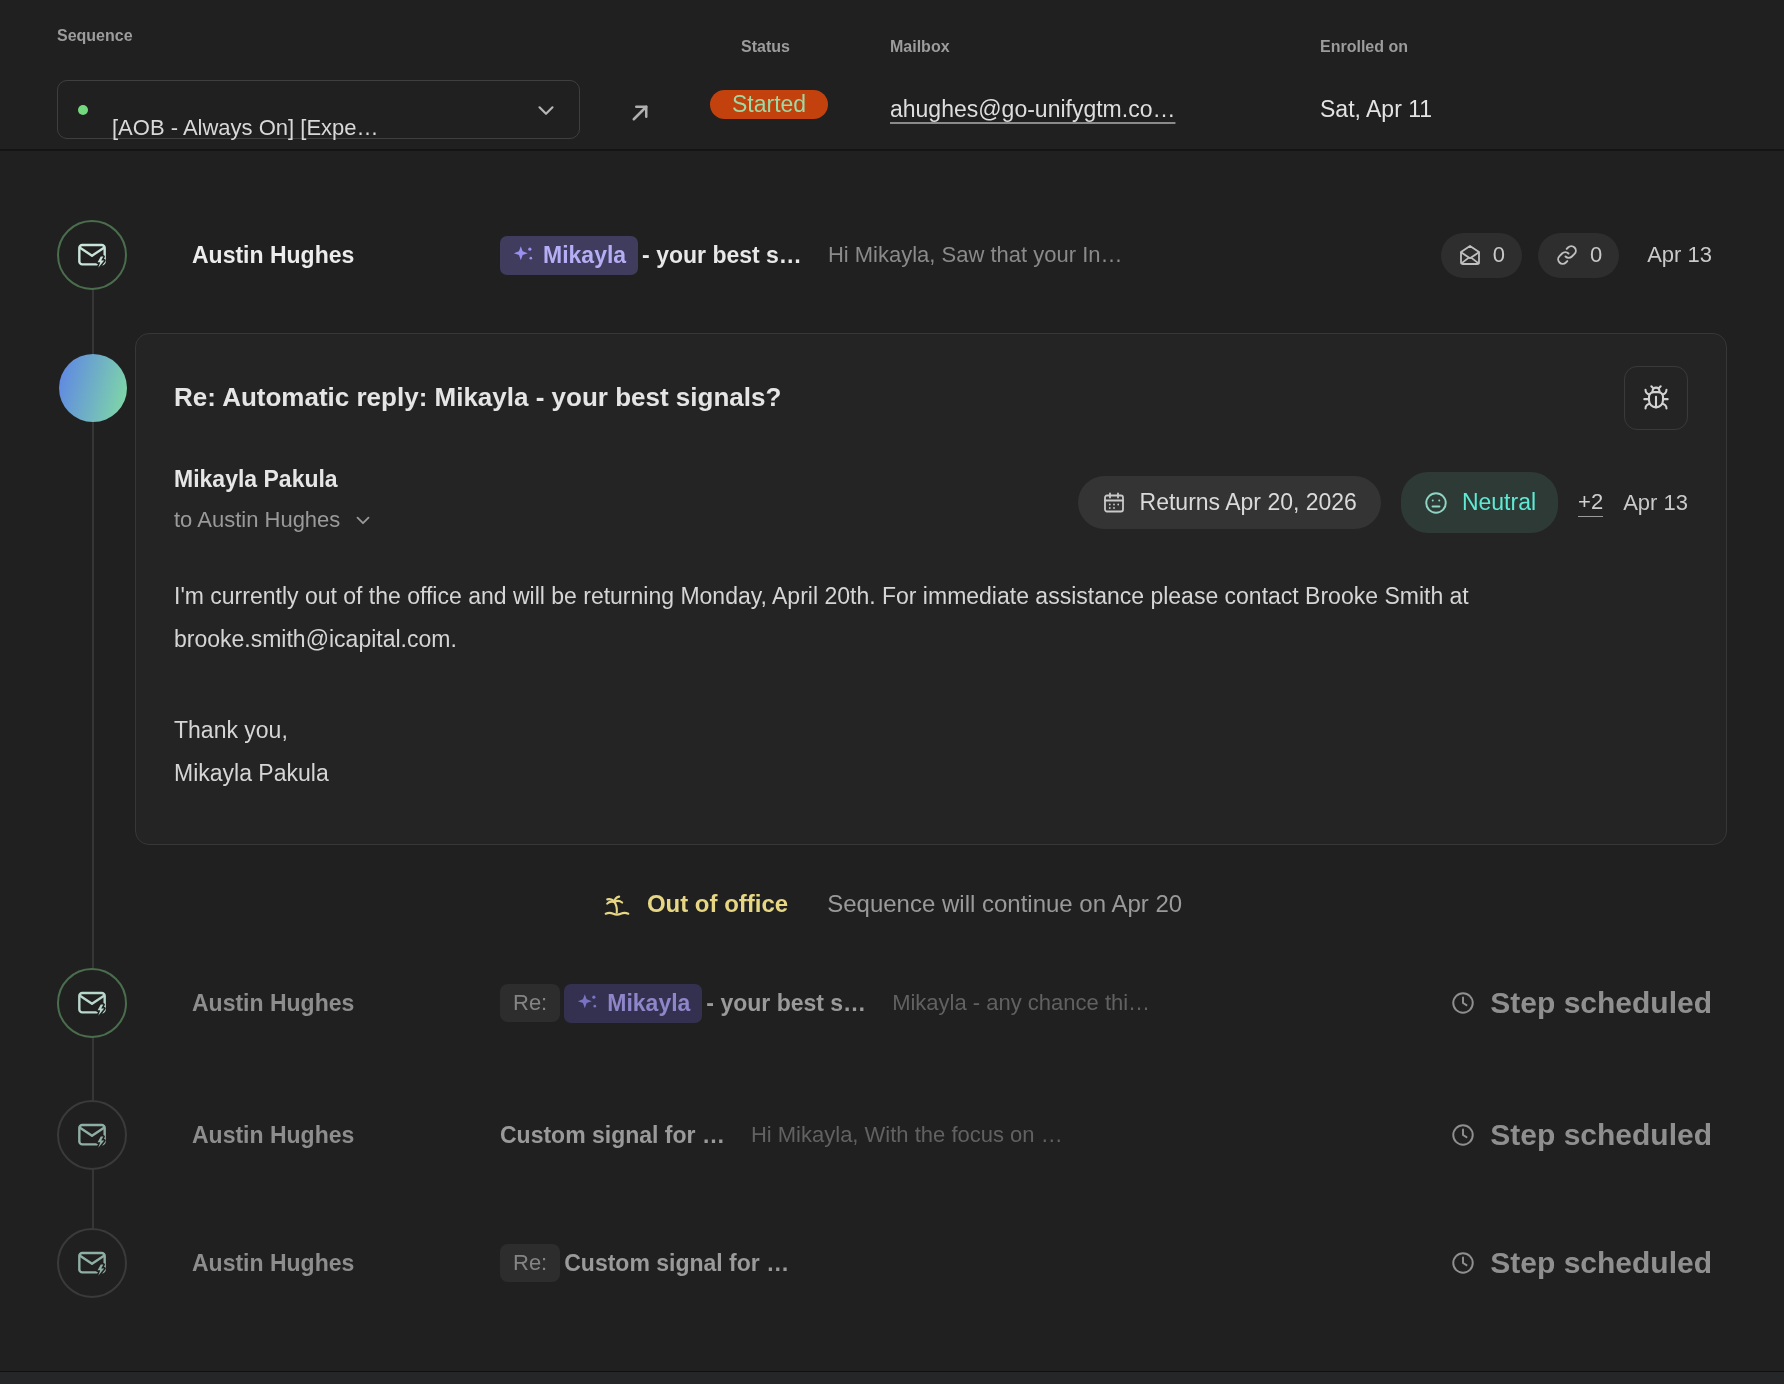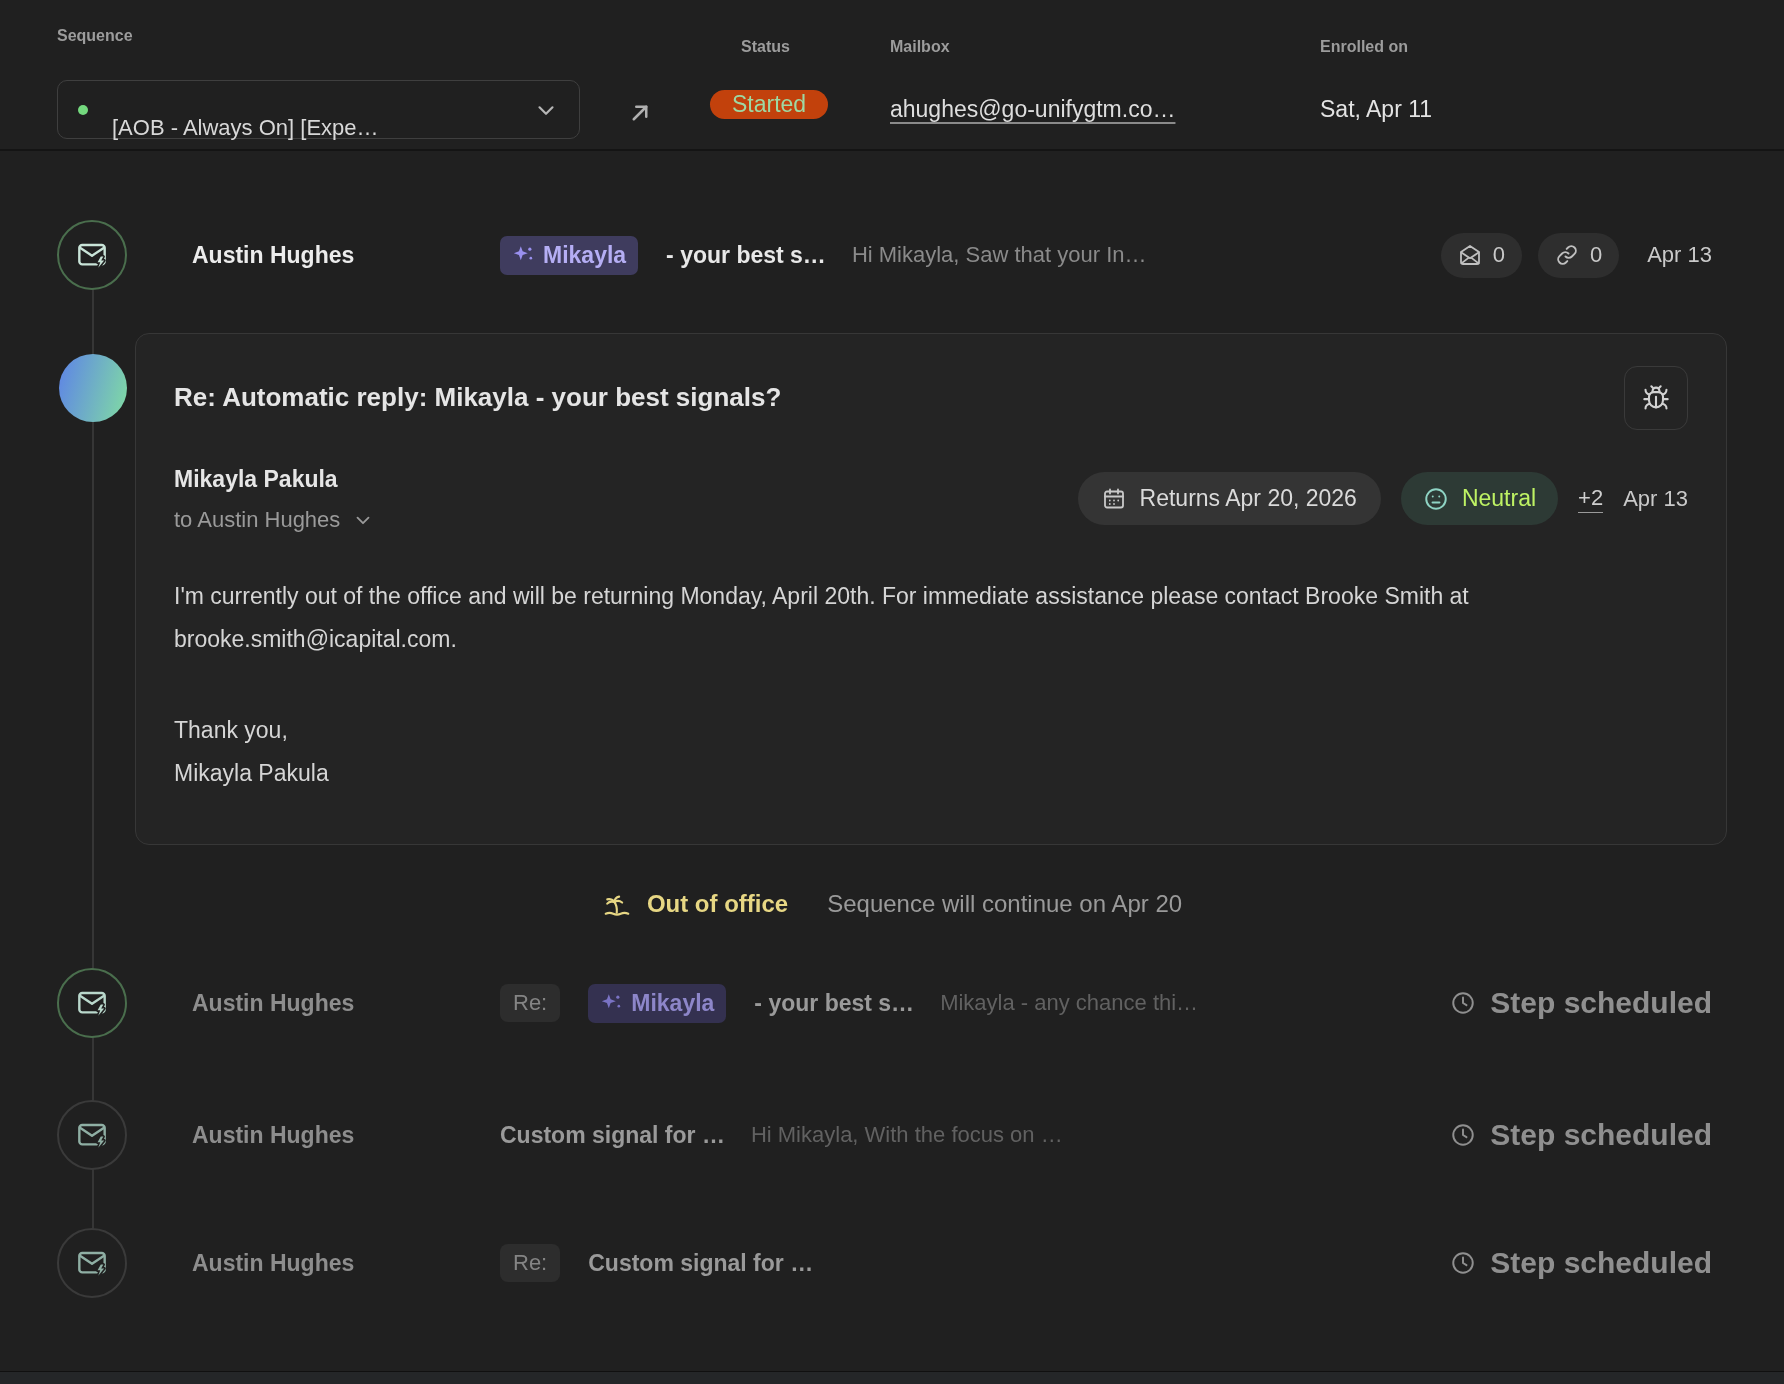--- a/index.html
+++ b/index.html
@@ -47,21 +47,21 @@
   .tl-gray  { border:2px solid #3a3a3a; }
   .avatar {
     position:absolute; z-index:2; left:59px; top:354px; width:68px; height:68px; border-radius:50%;
     background: linear-gradient(105deg, #5f87e4 5%, #7fd8a6 95%);
   }
 
   
   .row { position:absolute; left:57px; right:72px; height:72px; display:flex; align-items:center; cursor:pointer; }
   .row-name { width:308px; margin-left:65px; font-size:23px; font-weight:700; color:#ececec; flex:none; white-space:nowrap; }
   .row.dim .row-name { color:#8d8d8d; }
-  .subject-group { display:flex; align-items:center; gap:28px; flex:none; white-space:nowrap; }
+  .subject-group { display:flex; align-items:center; gap:4px; flex:none; white-space:nowrap; }
   .subject-bold { font-size:23px; font-weight:700; color:#e8e8e8; }
   .row.dim .subject-bold { color:#9a9a9a; }
   .mikayla-badge {
     display:flex; align-items:center; gap:9px; background:#3f3c5e; border-radius:7px;
     padding:6px 12px; font-size:23px; font-weight:700; color:#b5aef4;
   }
   .row.dim .mikayla-badge { background:#343150; color:#8d86c9; }
   .re-badge {
     background:#2d2d2d; border-radius:8px; padding:6px 13px;
     font-size:22px; color:#848484; font-weight:500;
@@ -93,21 +93,21 @@
   .sender-row { display:flex; justify-content:space-between; align-items:flex-start; margin-top:36px; }
   .sender-name { font-size:23px; font-weight:700; color:#e6e6e6; }
   .sender-to { display:flex; align-items:center; gap:12px; margin-top:14px; font-size:22px; color:#9a9a9a; cursor:pointer; }
   .sender-badges { display:flex; align-items:center; gap:20px; margin-top:6px; }
   .returns-pill {
     display:flex; align-items:center; gap:14px; background:#343434; border-radius:27px;
     height:53px; padding:0 24px; font-size:23px; color:#dadada;
   }
   .sentiment-pill {
     display:flex; align-items:center; gap:13px; background:#2d3a35; border-radius:27px;
-    height:53px; padding:0 22px; font-size:23px; color:#bef264; cursor:pointer;
+    height:61px; padding:0 22px; font-size:23px; color:#5eead4; cursor:pointer;
   }
   .more-count { font-size:22px; color:#cfcfcf; border-bottom:1.5px solid #9a9a9a; padding-bottom:1px; cursor:pointer; }
   .card-date { font-size:22px; color:#c9c9c9; }
   .card-body { margin-top:42px; font-size:23px; line-height:43px; color:#d5d5d5; max-width:1440px; }
   .card-sig { margin-top:48px; font-size:23px; line-height:43px; color:#d5d5d5; }
 
   
   .ooo-row {
     position:absolute; left:0; top:876px; width:100%; height:56px;
     display:flex; align-items:center; justify-content:center; gap:20px;

